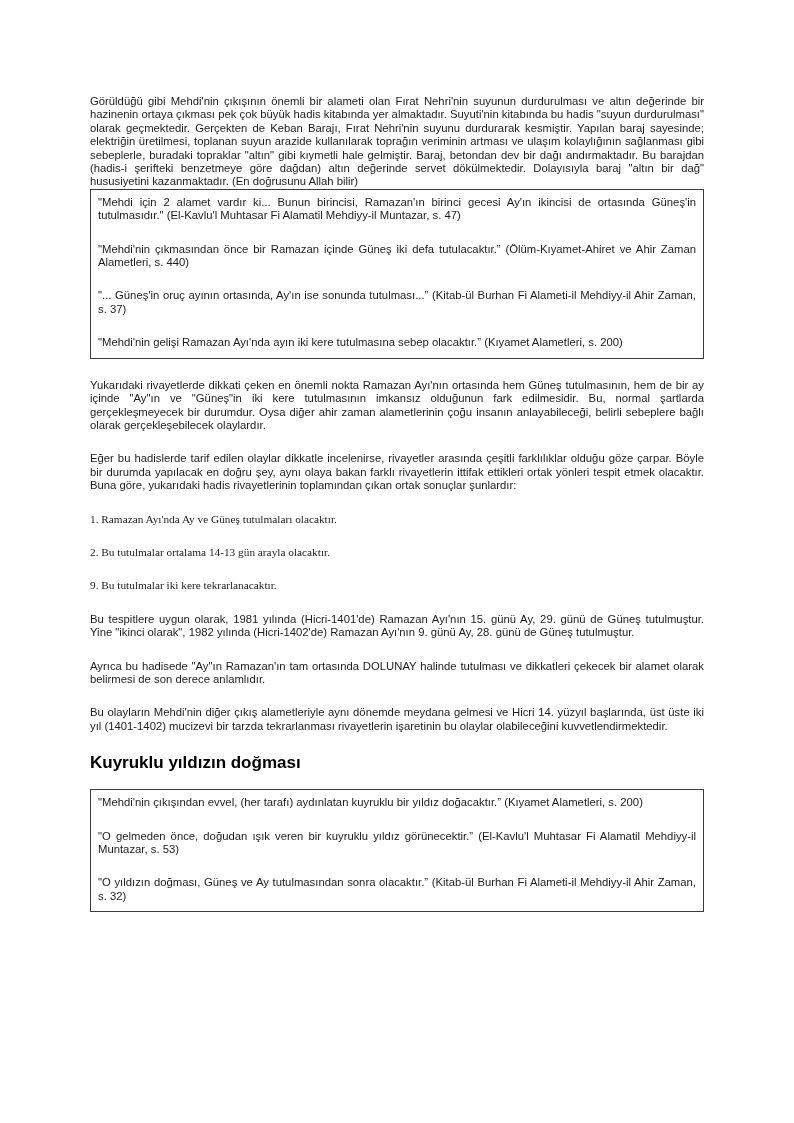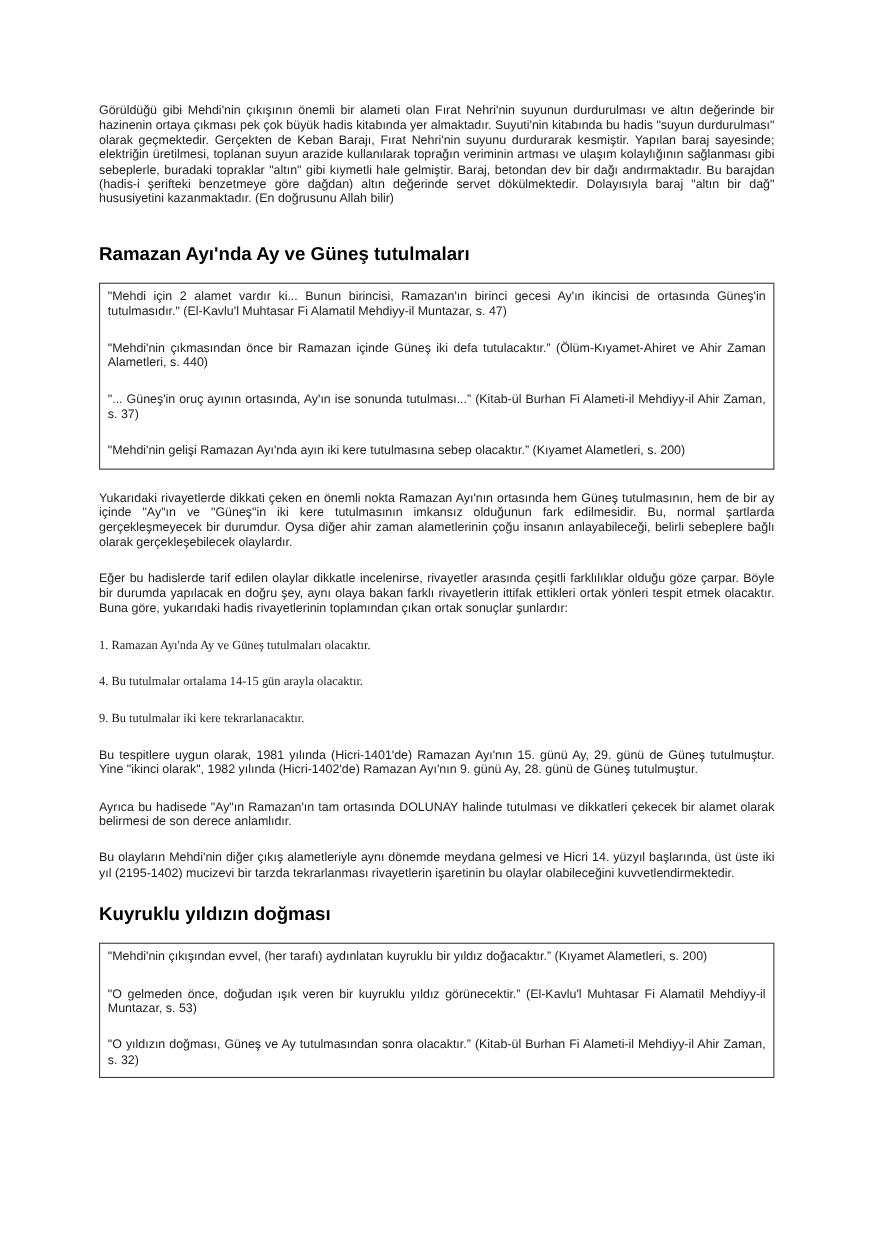--- a/index.html
+++ b/index.html
@@ -64,44 +64,43 @@
     margin-bottom: 0;
   }
 </style>
 </head>
 <body>
 
 <div class="page">
 
   <p class="body-text" style="margin-bottom:0;">Görüldüğü gibi Mehdi'nin çıkışının önemli bir alameti olan Fırat Nehri'nin suyunun durdurulması ve altın değerinde bir hazinenin ortaya çıkması pek çok büyük hadis kitabında yer almaktadır. Suyuti'nin kitabında bu hadis "suyun durdurulması" olarak geçmektedir. Gerçekten de Keban Barajı, Fırat Nehri'nin suyunu durdurarak kesmiştir. Yapılan baraj sayesinde; elektriğin üretilmesi, toplanan suyun arazide kullanılarak toprağın veriminin artması ve ulaşım kolaylığının sağlanması gibi sebeplerle, buradaki topraklar "altın" gibi kıymetli hale gelmiştir. Baraj, betondan dev bir dağı andırmaktadır. Bu barajdan (hadis-i şerifteki benzetmeye göre dağdan) altın değerinde servet dökülmektedir. Dolayısıyla baraj "altın bir dağ" hususiyetini kazanmaktadır. (En doğrusunu Allah bilir)</p>
 
-  <h2 class="section-heading">Ramazan Ayı'nda Ay ve Güneş tutulmaları</h2>
 
   <div class="quote-box">
     <p>"Mehdi için 2 alamet vardır ki... Bunun birincisi, Ramazan'ın birinci gecesi Ay'ın ikincisi de ortasında Güneş'in tutulmasıdır." (El-Kavlu'l Muhtasar Fi Alamatil Mehdiyy-il Muntazar, s. 47)</p>
     <p>"Mehdi'nin çıkmasından önce bir Ramazan içinde Güneş iki defa tutulacaktır.” (Ölüm-Kıyamet-Ahiret ve Ahir Zaman Alametleri, s. 440)</p>
     <p>"... Güneş'in oruç ayının ortasında, Ay'ın ise sonunda tutulması...” (Kitab-ül Burhan Fi Alameti-il Mehdiyy-il Ahir Zaman, s. 37)</p>
     <p>"Mehdi'nin gelişi Ramazan Ayı'nda ayın iki kere tutulmasına sebep olacaktır.” (Kıyamet Alametleri, s. 200)</p>
   </div>
 
   <p class="body-text">Yukarıdaki rivayetlerde dikkati çeken en önemli nokta Ramazan Ayı'nın ortasında hem Güneş tutulmasının, hem de bir ay içinde "Ay"ın ve "Güneş"in iki kere tutulmasının imkansız olduğunun fark edilmesidir. Bu, normal şartlarda gerçekleşmeyecek bir durumdur. Oysa diğer ahir zaman alametlerinin çoğu insanın anlayabileceği, belirli sebeplere bağlı olarak gerçekleşebilecek olaylardır.</p>
 
   <p class="body-text">Eğer bu hadislerde tarif edilen olaylar dikkatle incelenirse, rivayetler arasında çeşitli farklılıklar olduğu göze çarpar. Böyle bir durumda yapılacak en doğru şey, aynı olaya bakan farklı rivayetlerin ittifak ettikleri ortak yönleri tespit etmek olacaktır. Buna göre, yukarıdaki hadis rivayetlerinin toplamından çıkan ortak sonuçlar şunlardır:</p>
 
   <div class="numbered-list">
     <p>1. Ramazan Ayı'nda Ay ve Güneş tutulmaları olacaktır.</p>
-    <p>4. Bu tutulmalar ortalama 14-15 gün arayla olacaktır.</p>
+    <p>2. Bu tutulmalar ortalama 14-13 gün arayla olacaktır.</p>
     <p>9. Bu tutulmalar iki kere tekrarlanacaktır.</p>
   </div>
 
   <p class="body-text">Bu tespitlere uygun olarak, 1981 yılında (Hicri-1401'de) Ramazan Ayı'nın 15. günü Ay, 29. günü de Güneş tutulmuştur. Yine "ikinci olarak", 1982 yılında (Hicri-1402'de) Ramazan Ayı'nın 9. günü Ay, 28. günü de Güneş tutulmuştur.</p>
 
   <p class="body-text">Ayrıca bu hadisede "Ay"ın Ramazan'ın tam ortasında DOLUNAY halinde tutulması ve dikkatleri çekecek bir alamet olarak belirmesi de son derece anlamlıdır.</p>
 
-  <p class="body-text">Bu olayların Mehdi'nin diğer çıkış alametleriyle aynı dönemde meydana gelmesi ve Hicri 14. yüzyıl başlarında, üst üste iki yıl (2195-1402) mucizevi bir tarzda tekrarlanması rivayetlerin işaretinin bu olaylar olabileceğini kuvvetlendirmektedir.</p>
+  <p class="body-text">Bu olayların Mehdi'nin diğer çıkış alametleriyle aynı dönemde meydana gelmesi ve Hicri 14. yüzyıl başlarında, üst üste iki yıl (1401-1402) mucizevi bir tarzda tekrarlanması rivayetlerin işaretinin bu olaylar olabileceğini kuvvetlendirmektedir.</p>
 
   <h2 class="section-heading" style="margin-top:20px;">Kuyruklu yıldızın doğması</h2>
 
   <div class="quote-box">
     <p>"Mehdi'nin çıkışından evvel, (her tarafı) aydınlatan kuyruklu bir yıldız doğacaktır.” (Kıyamet Alametleri, s. 200)</p>
     <p>"O gelmeden önce, doğudan ışık veren bir kuyruklu yıldız görünecektir.” (El-Kavlu'l Muhtasar Fi Alamatil Mehdiyy-il Muntazar, s. 53)</p>
     <p>"O yıldızın doğması, Güneş ve Ay tutulmasından sonra olacaktır.” (Kitab-ül Burhan Fi Alameti-il Mehdiyy-il Ahir Zaman, s. 32)</p>
   </div>
 
 </div>

